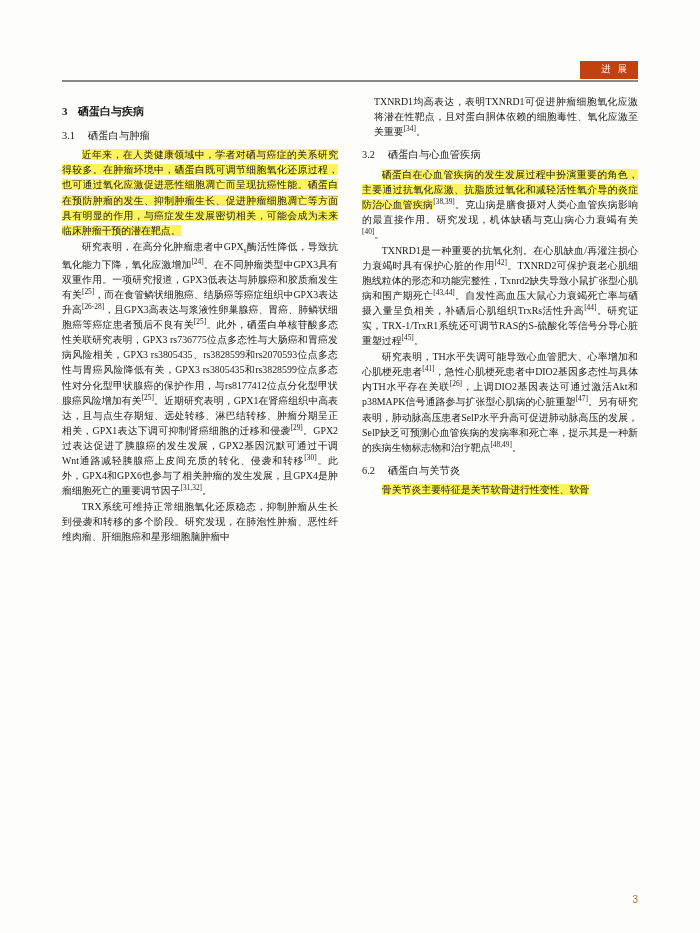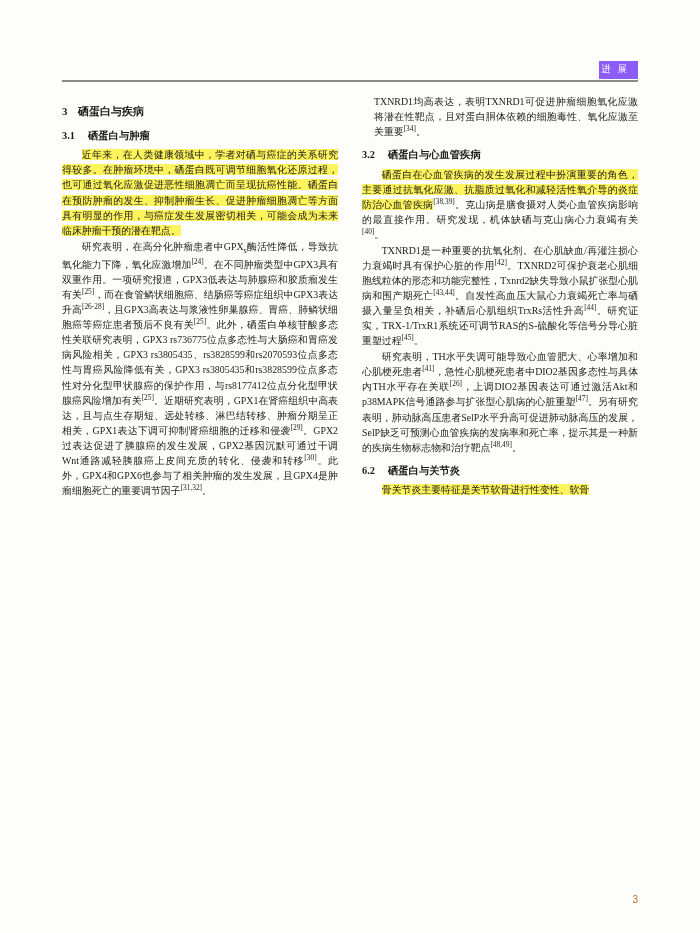--- a/index.html
+++ b/index.html
@@ -35,25 +35,25 @@
     left: 0;
     right: 0;
     bottom: 0;
     height: 2px;
     background: #8a8a8a;
   }
   .header-tag {
     position: absolute;
     right: 0;
     bottom: 3px;
-    background: #8b5cf6;
+    background: #c2410c;
     color: #ffffff;
     font-size: 9.5px;
     letter-spacing: 2px;
-    padding: 2px 9px 3px 2px;
+    padding: 2px 9px 3px 21px;
     font-family: "Liberation Sans", sans-serif;
   }
   
   .cols {
     position: absolute;
     left: 62px;
     top: 94px;
     width: 576px;
     height: 790px;
     column-count: 2;
@@ -72,21 +72,21 @@
     font-size: 11px;
     margin: 9px 0 5px 0;
     text-indent: 0;
     font-family: "Liberation Serif", serif;
   }
   .sec-num-title .num {
     display: inline-block;
     min-width: 16px;
   }
   .subsec-title {
-    font-weight: bold;
+    font-weight: normal;
     font-size: 10.3px;
     margin: 8px 0 4px 0;
     text-indent: 0;
   }
   .subsec-title .num {
     display: inline-block;
     min-width: 26px;
   }
   .hl {
     background: #fdf35c;
@@ -125,20 +125,21 @@
       <span class="num">3</span><span>硒蛋白与疾病</span>
     </div>
 
     <div class="subsec-title">
       <span class="num">3.1</span><span>硒蛋白与肿瘤</span>
     </div>
 
     <p><span class="hl">近年来，在人类健康领域中，学者对硒与癌症的关系研究得较多。在肿瘤环境中，硒蛋白既可调节细胞氧化还原过程，也可通过氧化应激促进恶性细胞凋亡而呈现抗癌性能。硒蛋白在预防肿瘤的发生、抑制肿瘤生长、促进肿瘤细胞凋亡等方面具有明显的作用，与癌症发生发展密切相关，可能会成为未来临床肿瘤干预的潜在靶点。</span></p>
 
     <p>研究表明，在高分化肿瘤患者中GPX<sub>s</sub>酶活性降低，导致抗氧化能力下降，氧化应激增加<sup>[24]</sup>。在不同肿瘤类型中GPX3具有双重作用。一项研究报道，GPX3低表达与肺腺癌和胶质瘤发生有关<sup>[25]</sup>，而在食管鳞状细胞癌、结肠癌等癌症组织中GPX3表达升高<sup>[26-28]</sup>，且GPX3高表达与浆液性卵巢腺癌、胃癌、肺鳞状细胞癌等癌症患者预后不良有关<sup>[25]</sup>。此外，硒蛋白单核苷酸多态性关联研究表明，GPX3 rs736775位点多态性与大肠癌和胃癌发病风险相关，GPX3 rs3805435、rs3828599和rs2070593位点多态性与胃癌风险降低有关，GPX3 rs3805435和rs3828599位点多态性对分化型甲状腺癌的保护作用，与rs8177412位点分化型甲状腺癌风险增加有关<sup>[25]</sup>。近期研究表明，GPX1在肾癌组织中高表达，且与点生存期短、远处转移、淋巴结转移、肿瘤分期呈正相关，GPX1表达下调可抑制肾癌细胞的迁移和侵袭<sup>[29]</sup>。GPX2过表达促进了胰腺癌的发生发展，GPX2基因沉默可通过干调Wnt通路减轻胰腺癌上皮间充质的转化、侵袭和转移<sup>[30]</sup>。此外，GPX4和GPX6也参与了相关肿瘤的发生发展，且GPX4是肿瘤细胞死亡的重要调节因子<sup>[31,32]</sup>。</p>
+    <p>TRX系统可维持正常细胞氧化还原稳态，抑制肿瘤从生长到侵袭和转移的多个阶段。研究发现，在肺泡性肿瘤、恶性纤维肉瘤、肝细胞癌和星形细胞脑肿瘤中</p>
 
     <p class="col-break noindent">TXNRD1均高表达，表明TXNRD1可促进肿瘤细胞氧化应激将潜在性靶点，且对蛋白胴体依赖的细胞毒性、氧化应激至关重要<sup>[34]</sup>。</p>
 
     <div class="subsec-title">
       <span class="num">3.2</span><span>硒蛋白与心血管疾病</span>
     </div>
 
     <p><span class="hl">硒蛋白在心血管疾病的发生发展过程中扮演重要的角色，主要通过抗氧化应激、抗脂质过氧化和减轻活性氧介导的炎症防治心血管疾病</span><span><sup>[38,39]</sup>。克山病是膳食摄对人类心血管疾病影响的最直接作用。研究发现，机体缺硒与克山病心力衰竭有关<sup>[40]</sup></span>。</p>
 
     <p>TXNRD1是一种重要的抗氧化剂。在心肌缺血/再灌注损心力衰竭时具有保护心脏的作用<sup>[42]</sup>。TXNRD2可保护衰老心肌细胞线粒体的形态和功能完整性，Txnrd2缺失导致小鼠扩张型心肌病和围产期死亡<sup>[43,44]</sup>。自发性高血压大鼠心力衰竭死亡率与硒摄入量呈负相关，补硒后心肌组织TrxRs活性升高<sup>[44]</sup>。研究证实，TRX-1/TrxR1系统还可调节RAS的S-硫酸化等信号分导心脏重塑过程<sup>[45]</sup>。</p>

